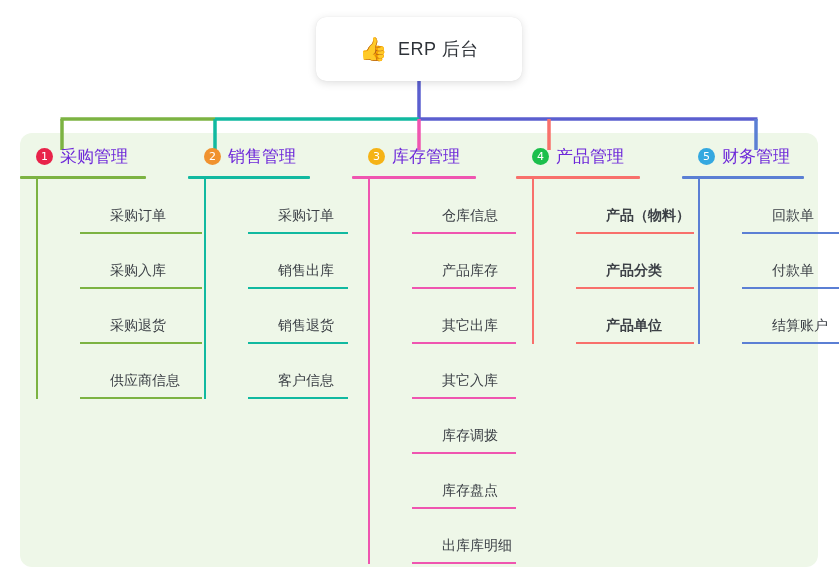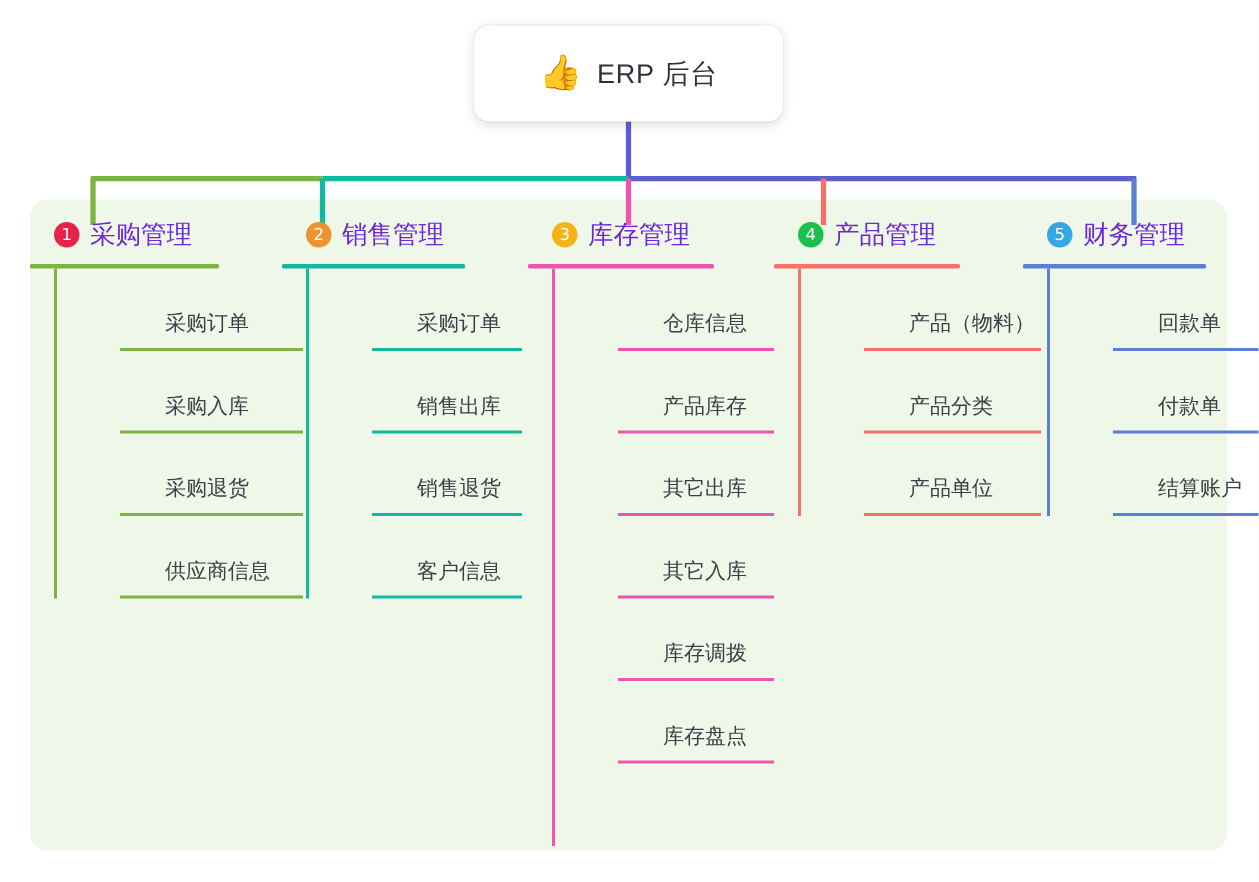--- a/index.html
+++ b/index.html
@@ -162,29 +162,33 @@
             <div class="item-rule" style="background: rgb(239, 85, 176); width: 104px;"></div>
           </div>
           <div class="item">
             <span class="item-label">库存调拨</span>
             <div class="item-rule" style="background: rgb(239, 85, 176); width: 104px;"></div>
           </div>
           <div class="item">
             <span class="item-label">库存盘点</span>
             <div class="item-rule" style="background: rgb(239, 85, 176); width: 104px;"></div>
           </div>
+          <div class="item">
+            <span class="item-label">出库库明细</span>
+            <div class="item-rule" style="background: rgb(239, 85, 176); width: 104px;"></div>
+          </div>
         </div>
       </div>
       <div class="col" style="left: 516px; width: 166px;">
         <div class="col-head">
           <span class="badge" style="background: rgb(27, 191, 76);">4</span>
           <span class="col-title">产品管理</span>
         </div>
         <div class="col-rule" style="background: rgb(248, 112, 107); width: 124px;"></div>
-        <div class="items" style="margin-left: 16px; height: 165px;">
+        <div class="items" style="margin-left: 16px; height: 165px; font-weight: bold;">
           <div class="spine" style="background: rgb(248, 112, 107); height: 165px;"></div>
           <div class="item">
             <span class="item-label">产品（物料）</span>
             <div class="item-rule" style="background: rgb(248, 112, 107); width: 118px;"></div>
           </div>
           <div class="item">
             <span class="item-label">产品分类</span>
             <div class="item-rule" style="background: rgb(248, 112, 107); width: 118px;"></div>
           </div>
           <div class="item">

